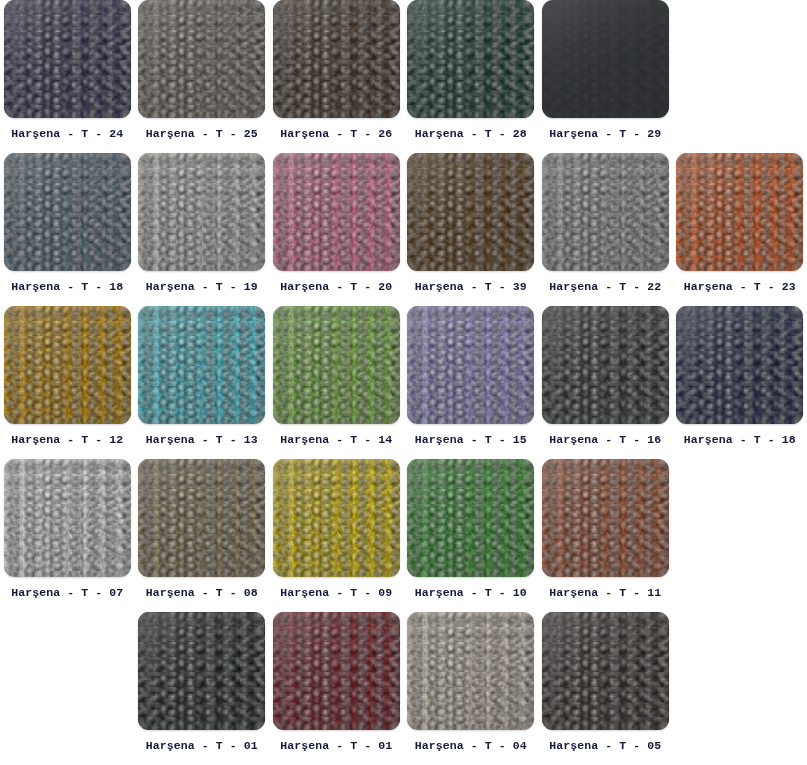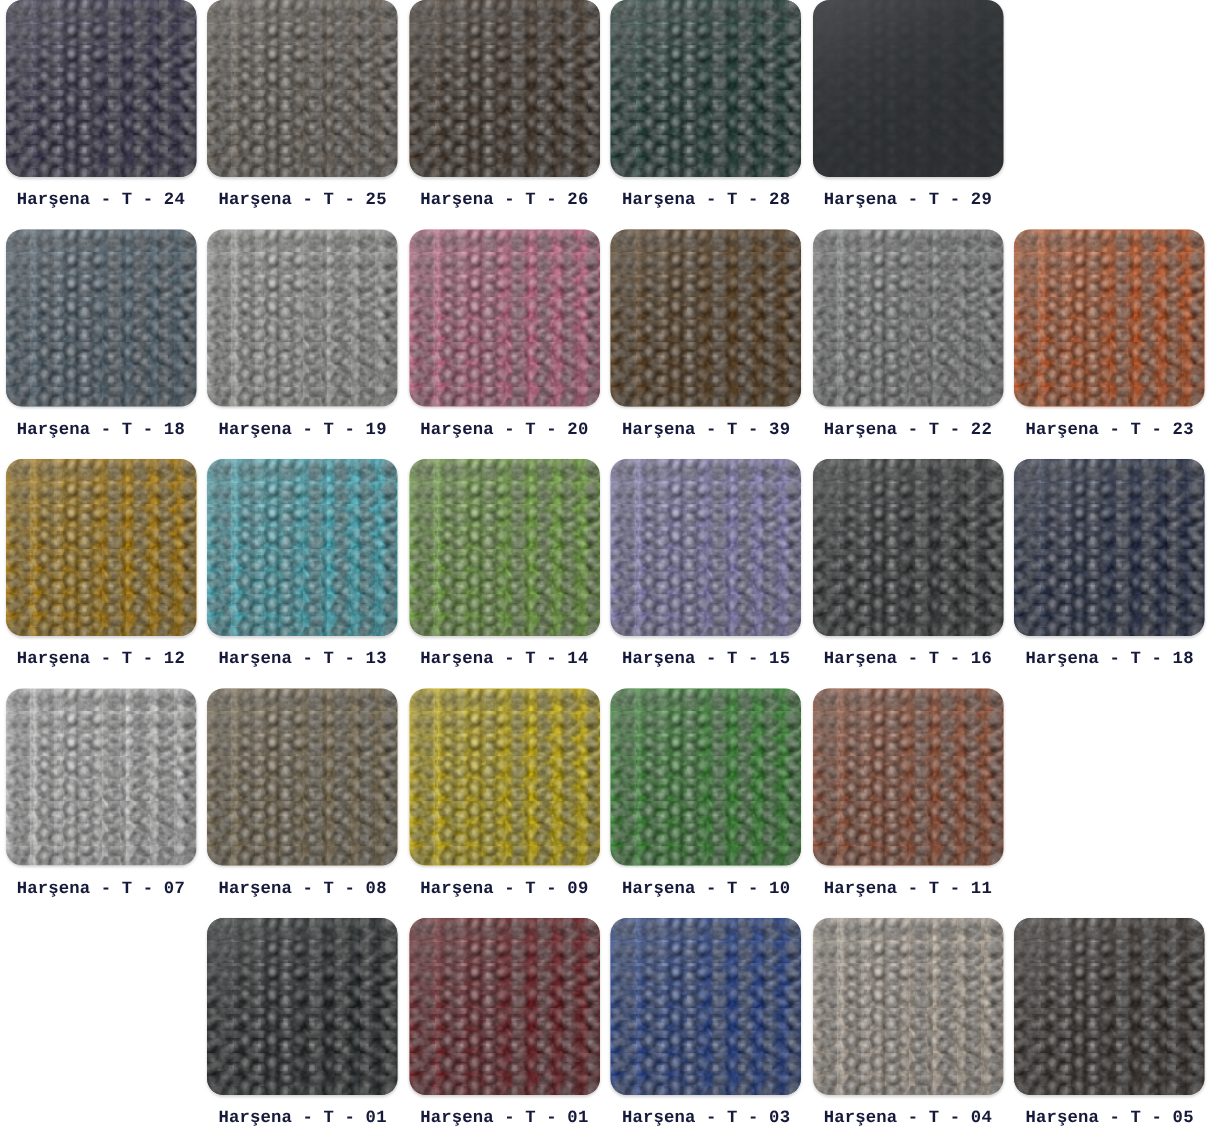--- a/index.html
+++ b/index.html
@@ -296,27 +296,20 @@
         <div class="swatch-label">Harşena - T - 01</div>
       </div>
       <div class="swatch-cell">
         <div class="swatch-chip" style="background-color: rgb(123, 32, 38);">
           <div class="grain"></div>
           <div class="sheen"></div>
         </div>
         <div class="swatch-label">Harşena - T - 01</div>
       </div>
       <div class="swatch-cell">
-        <div class="swatch-chip" style="background-color: rgb(39, 71, 155);">
-          <div class="grain"></div>
-          <div class="sheen"></div>
-        </div>
-        <div class="swatch-label">Harşena - T - 03</div>
-      </div>
-      <div class="swatch-cell">
         <div class="swatch-chip" style="background-color: rgb(207, 194, 178);">
           <div class="grain"></div>
           <div class="sheen"></div>
         </div>
         <div class="swatch-label">Harşena - T - 04</div>
       </div>
       <div class="swatch-cell">
         <div class="swatch-chip" style="background-color: rgb(58, 50, 44);">
           <div class="grain"></div>
           <div class="sheen"></div>

